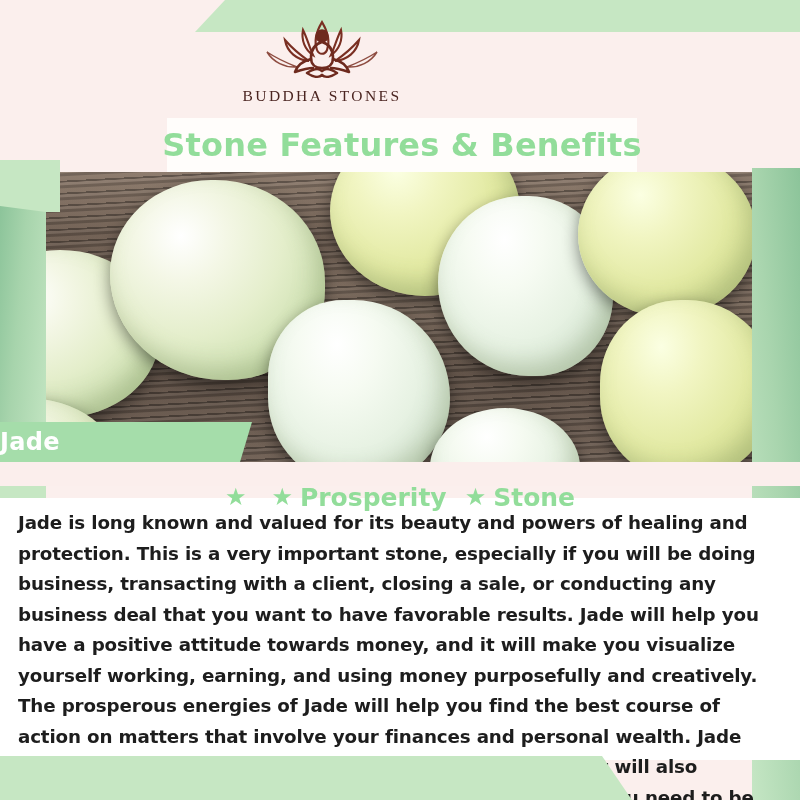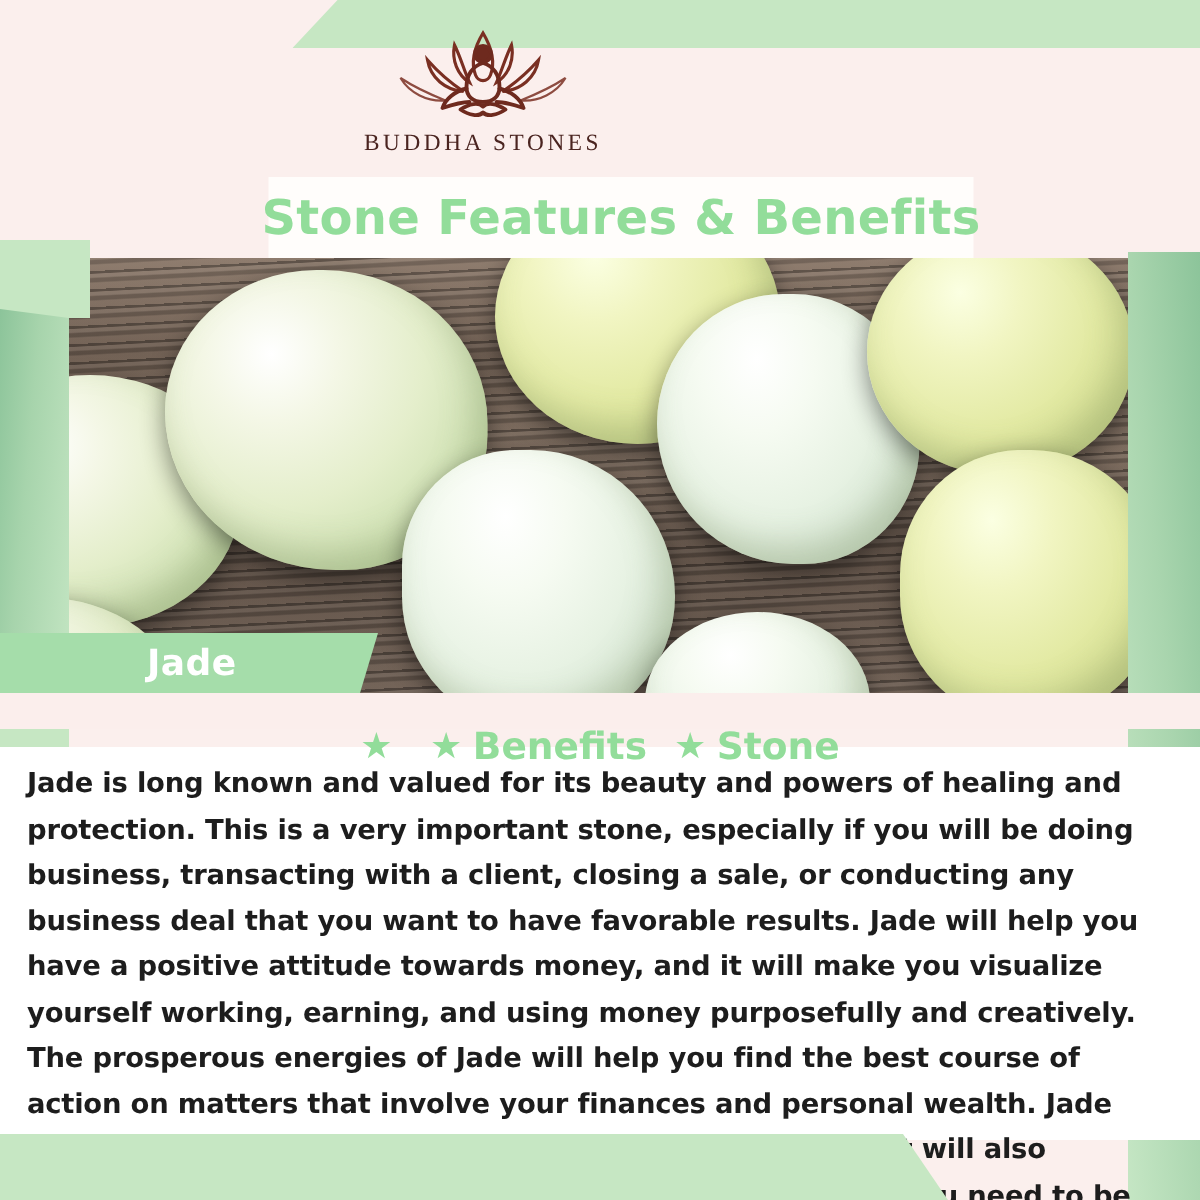--- a/index.html
+++ b/index.html
@@ -67,21 +67,21 @@
   .logo-mark { width:130px; height:66px; display:block; }
   .logo-text {
     margin-top:3px;
     font-family:"Liberation Serif", serif;
     font-size:15.5px; letter-spacing:2.4px;
     color:#4a2420; font-weight:400;
   }
 
   
   .header-banner {
-    position:absolute; left:179px; top:118px;
+    position:absolute; left:167px; top:118px;
     width:470px; height:54px;
     background:#fffdfb;
     display:flex; align-items:center; justify-content:center;
     z-index:5;
   }
   .header-title {
     font-size:32px; font-weight:bold;
     color:#92dd9a;
     letter-spacing:.2px;
     white-space:nowrap;
@@ -125,21 +125,20 @@
   
   .jade-band {
     position:absolute; left:0; top:422px;
     width:252px; height:40px;
     background:#a5ddaa;
     clip-path: polygon(0 0, 252px 0, 240px 40px, 0 40px);
     z-index:5;
     display:flex; align-items:center;
   }
   .jade-label {
-    margin-left:98px;
     color:#ffffff; font-weight:bold; font-size:24px;
     font-family:"DejaVu Sans", sans-serif;
     letter-spacing:.3px;
   }
 
   
   .content {
     position:absolute; left:0; top:462px;
     width:800px; height:338px;
     z-index:5;
@@ -239,21 +238,21 @@
   <div class="content">
     <div class="pink-strip"></div>
     <div class="white-bg"></div>
 
     <div class="benefits">
       <span class="benefit">
         <span class="star">★</span>
       </span>
       <span class="benefit">
         <span class="star">★</span>
-        <span>Benefits</span>
+        <span>Prosperity</span>
       </span>
       <span class="benefit">
         <span class="star">★</span>
         <span>Stone</span>
       </span>
     </div>
 
     <p class="body-text">Jade is long known and valued for its beauty and powers of healing and protection. This is a very important stone, especially if you will be doing business, transacting with a client, closing a sale, or conducting any business deal that you want to have favorable results. Jade will help you have a positive attitude towards money, and it will make you visualize yourself working, earning, and using money purposefully and creatively. The prosperous energies of Jade will help you find the best course of action on matters that involve your finances and personal wealth. Jade stone will support your financial growth and expansion. It will also promote new beginnings and give you the guidance that you need to be successful and wealthy!</p>
   </div>
 

